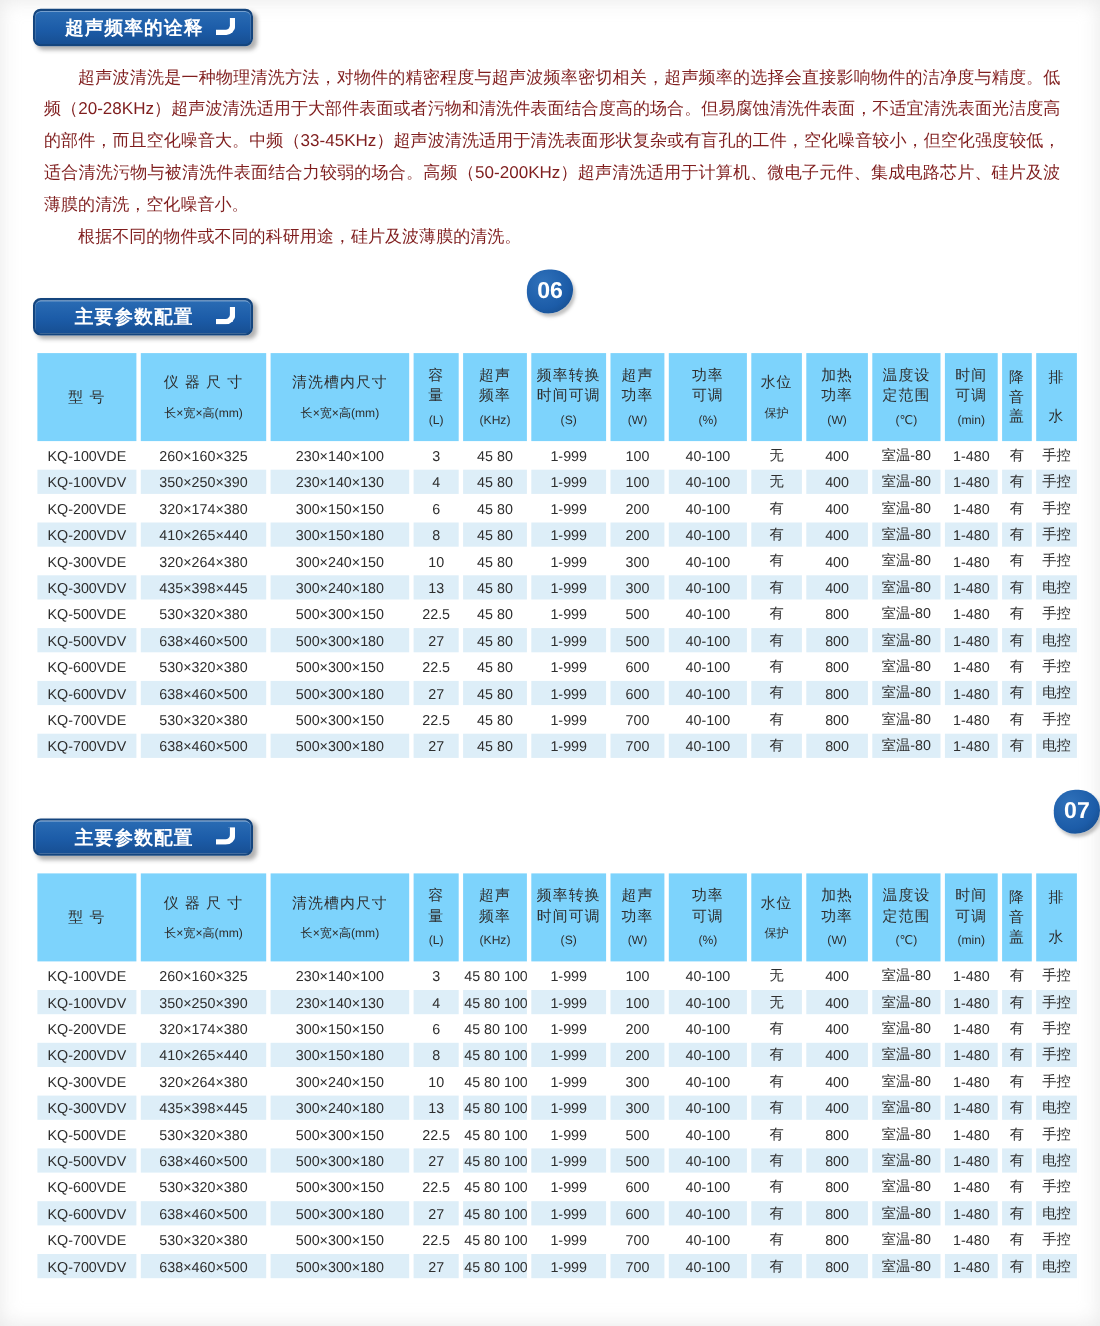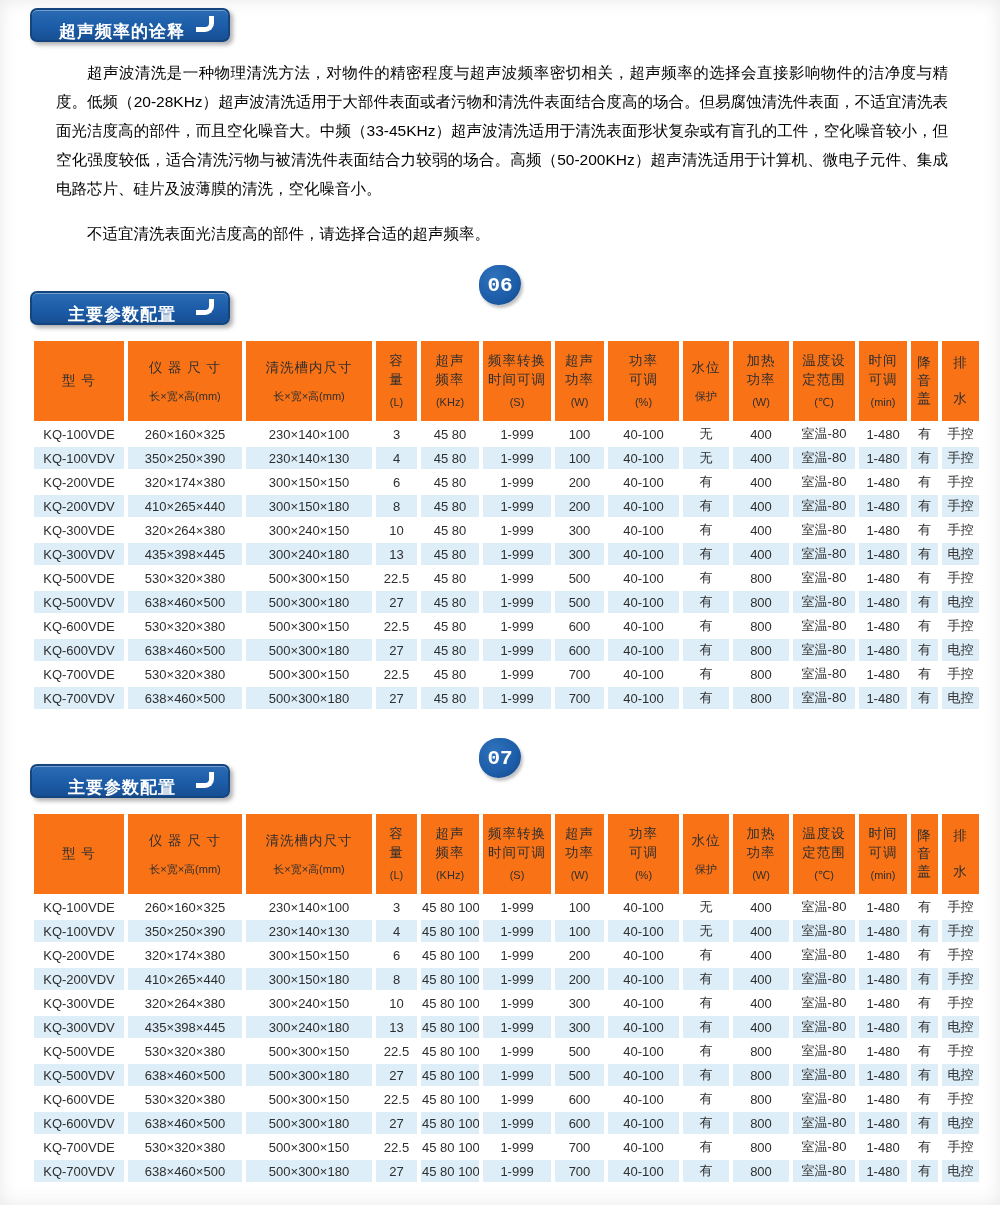--- a/index.html
+++ b/index.html
@@ -8,21 +8,21 @@
     background:#ffffff;
     font-family:"Liberation Sans","DejaVu Sans",sans-serif;
     color:#333;
     overflow:hidden;
     box-shadow:inset 0 0 18px rgba(190,190,190,.35);
   }
 
   
   .badge{
     position:relative;
-    display:flex;align-items:flex-end;justify-content:center;
+    display:flex;align-items:center;justify-content:center;
     width:196px;height:30px;
     background:linear-gradient(180deg,#2a6cb4 0%,#1c5ca8 55%,#174f93 100%);
     border:2px solid #14457e;
     border-radius:7px;
     box-shadow:3px 3px 4px rgba(80,80,80,.45), inset 0 1px 0 rgba(255,255,255,.35);
     color:#fff;font-weight:bold;letter-spacing:1px;
   }
   .badge .badge-text{font-size:17px;line-height:1;transform:translateX(-8px);}
   .corner-icon{
     position:absolute;right:14px;bottom:8px;
@@ -30,39 +30,38 @@
     border-right:5px solid #fff;
     border-bottom:5px solid #fff;
     border-bottom-right-radius:9px;
   }
   .badge-row{margin:8px 0 0 30px;}
   .badge-row2{margin:-15px 0 0 30px;position:relative;z-index:3;}
 
   
   .intro{margin:14px 36px 0 40px;}
   .intro p{
-    margin:16px;
+    margin:0;
     font-size:15.5px;line-height:29px;
-    text-align:justify;text-indent:2em;color:#000000;
+    text-align:justify;text-indent:2em;color:#7f1d1d;
   }
 
   
   .section-heading{
     display:flex;align-items:center;justify-content:center;
     margin-top:14px;height:42px;position:relative;z-index:2;
   }
   .section-num{
     width:42px;height:40px;
     background:radial-gradient(circle at 35% 30%,#2f71ba,#1c5ca8 60%,#14457e);
     border-radius:50% 50% 58% 50%;
     display:flex;align-items:center;justify-content:center;
     color:#fff;font-size:21px;font-weight:bold;
     position:relative;z-index:2;
     box-shadow:2px 3px 3px rgba(100,100,100,.4);
-    font-family:Liberation Mono, monospace;
   }
   .section-pill{
     margin-left:-14px;
     height:33px;min-width:330px;
     padding:0 30px 0 34px;
     border-radius:18px;
     background:linear-gradient(180deg,#fafafa 0%,#ececec 55%,#d7d7d7 100%);
     box-shadow:2px 3px 4px rgba(120,120,120,.45);
     display:flex;align-items:center;justify-content:center;
   }
@@ -72,21 +71,21 @@
 
   
   table.spec{
     margin:14px 0 0 30px;
     width:942px;
     border-collapse:separate;
     border-spacing:4px 2px;
     table-layout:fixed;
   }
   table.spec th{
-    background:#f97316;
+    background:#7dd3fc;
     height:72px;
     padding:4px 3px;
     font-weight:normal;
     vertical-align:middle;
   }
   .th-inner{
     height:100%;
     display:flex;flex-direction:column;
     align-items:center;justify-content:space-evenly;
   }
@@ -107,35 +106,35 @@
   }
   table.spec tbody tr:nth-child(even) td{background:#ddeef8;}
 
   
   col.w0{width:90px;}  col.w1{width:114px;} col.w2{width:126px;}
   col.w3{width:41px;}  col.w4{width:58px;}  col.w5{width:68px;}
   col.w6{width:49px;}  col.w7{width:71px;}  col.w8{width:46px;}
   col.w9{width:56px;}  col.w10{width:62px;} col.w11{width:48px;}
   col.w12{width:27px;} col.w13{width:37px;}
 
-  .gap-07{margin-top:26px;}
+  .gap-07{margin-top:26px;justify-content:flex-end;}
 </style>
 </head>
 <body>
 
 <div class="badge-row">
   <div class="badge">
     <span class="badge-text">超声频率的诠释</span>
     <span class="corner-icon"></span>
   </div>
 </div>
 
 <div class="intro">
   <p>超声波清洗是一种物理清洗方法，对物件的精密程度与超声波频率密切相关，超声频率的选择会直接影响物件的洁净度与精度。低频（20-28KHz）超声波清洗适用于大部件表面或者污物和清洗件表面结合度高的场合。但易腐蚀清洗件表面，不适宜清洗表面光洁度高的部件，而且空化噪音大。中频（33-45KHz）超声波清洗适用于清洗表面形状复杂或有盲孔的工件，空化噪音较小，但空化强度较低，适合清洗污物与被清洗件表面结合力较弱的场合。高频（50-200KHz）超声清洗适用于计算机、微电子元件、集成电路芯片、硅片及波薄膜的清洗，空化噪音小。</p>
-  <p>不适宜清洗表面光洁度高的部件，请选择合适的超声频率。</p>
+  <p>根据不同的物件或不同的科研用途，硅片及波薄膜的清洗。</p>
 </div>
 
 <div class="section-heading">
   <div class="section-num">06</div>
 </div>
 
 <div class="badge-row2">
   <div class="badge">
     <span class="badge-text">主要参数配置</span>
     <span class="corner-icon"></span>

